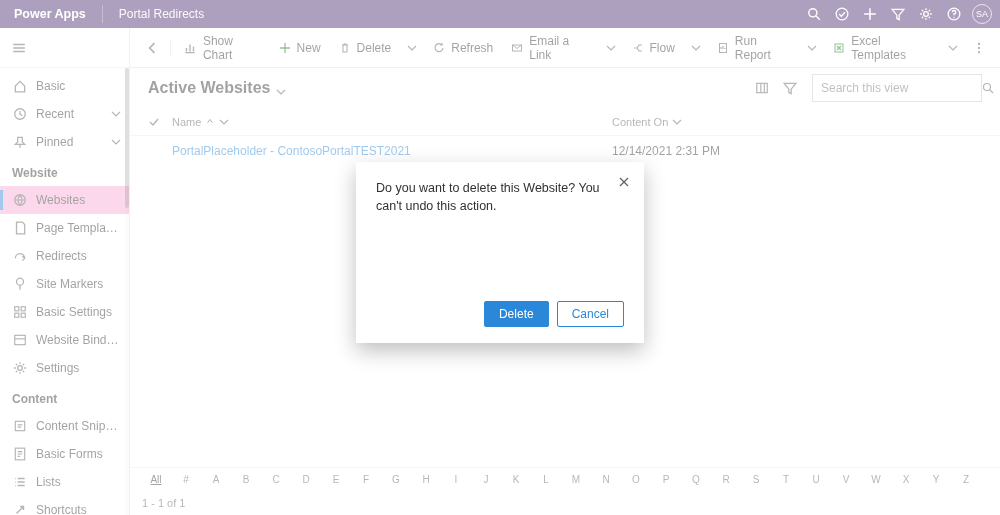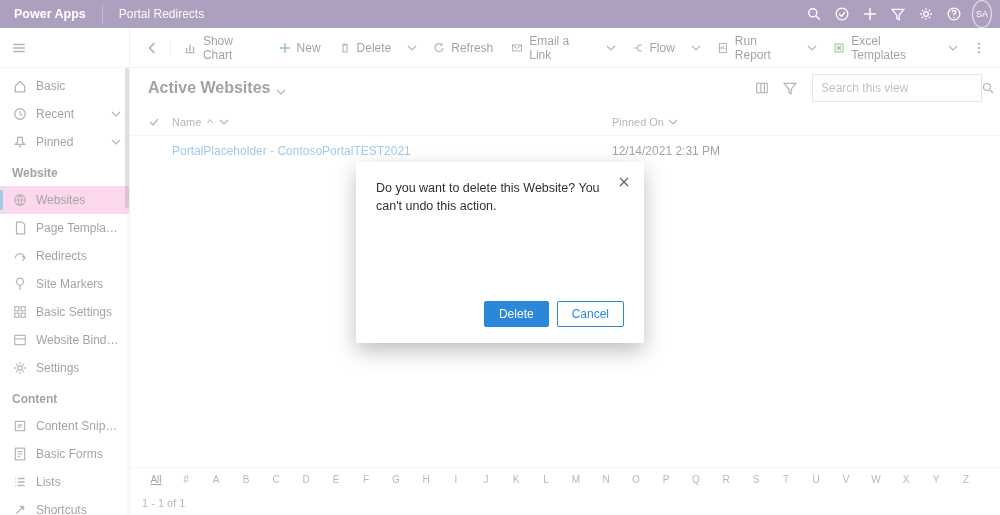--- a/index.html
+++ b/index.html
@@ -6,21 +6,21 @@
   body { width: 1000px; height: 515px; overflow: hidden; position: relative; background: #fff; color: #323130; }
   svg { display: block; }
 
   
   .topbar { height: 28px; background: #4b2e6f; color: #fff; display: flex; align-items: center; font-size: 12px; padding: 0 8px; }
   .topbar .brand { font-weight: 600; padding: 0 12px 0 6px; font-size: 12.5px; }
   .topbar .divider { width: 1px; height: 18px; background: rgba(255,255,255,0.3); margin: 0 4px; }
   .topbar .app { padding: 0 12px; opacity: 0.95; }
   .topbar .spacer { flex: 1; }
   .topbar .ticon { width: 28px; height: 28px; display: flex; align-items: center; justify-content: center; cursor: pointer; }
-  .topbar .avatar { width: 20px; height: 28px; border-radius: 50%; border: 1px solid rgba(255,255,255,0.7); display: flex; align-items: center; justify-content: center; font-size: 9px; margin-left: 4px; }
+  .topbar .avatar { width: 20px; height: 20px; border-radius: 50%; border: 1px solid rgba(255,255,255,0.7); display: flex; align-items: center; justify-content: center; font-size: 9px; margin-left: 4px; }
 
   .main { display: flex; height: 487px; }
 
   
   .sidebar-wrap { width: 130px; border-right: 1px solid #e1dfdd; position: relative; background: #fff; display: flex; flex-direction: column; }
   .hamburger-row { height: 40px; display: flex; align-items: center; padding-left: 12px; border-bottom: 1px solid #edebe9; }
   .side-scroll { flex: 1; overflow: hidden; position: relative; }
   .sidebar { font-size: 12px; padding-top: 4px; }
   .side-item { display: flex; align-items: center; height: 28px; padding: 0 8px 0 12px; cursor: pointer; position: relative; }
   .side-item.active { background: #f9a8d4; }
@@ -550,21 +550,21 @@
               <use href="#i-up"></use>
             </svg>
           </span>
         <span style="color:#605e5c">
             <svg class="chev-down-svg" viewBox="0 0 10 10">
               <use href="#i-chev-down"></use>
             </svg>
           </span>
       </div>
       <div class="col-created">
-        <span>Pinned On</span>
+        <span>Content On</span>
         <span style="color:#605e5c">
             <svg class="chev-down-svg" viewBox="0 0 10 10">
               <use href="#i-chev-down"></use>
             </svg>
           </span>
       </div>
     </div>
 
     <div class="gridbody" id="gridbody">
         <div class="gridrow">

